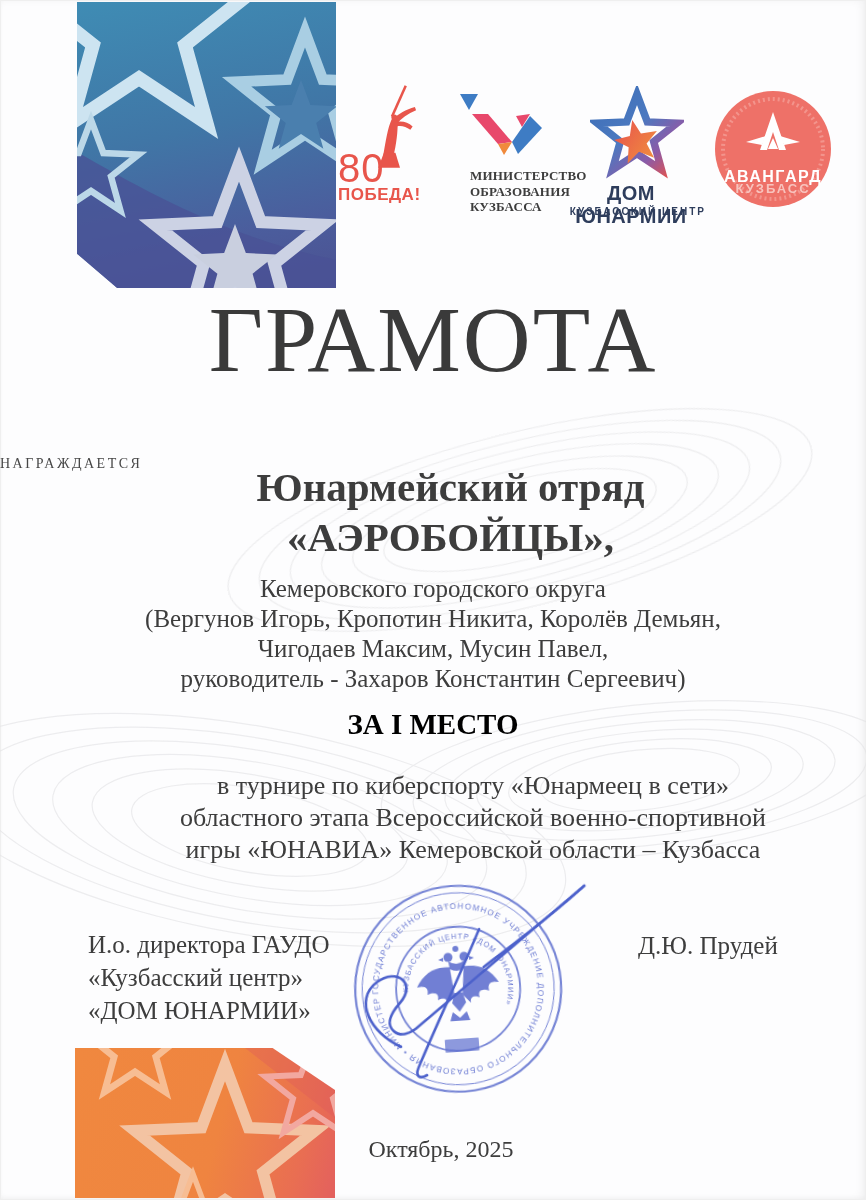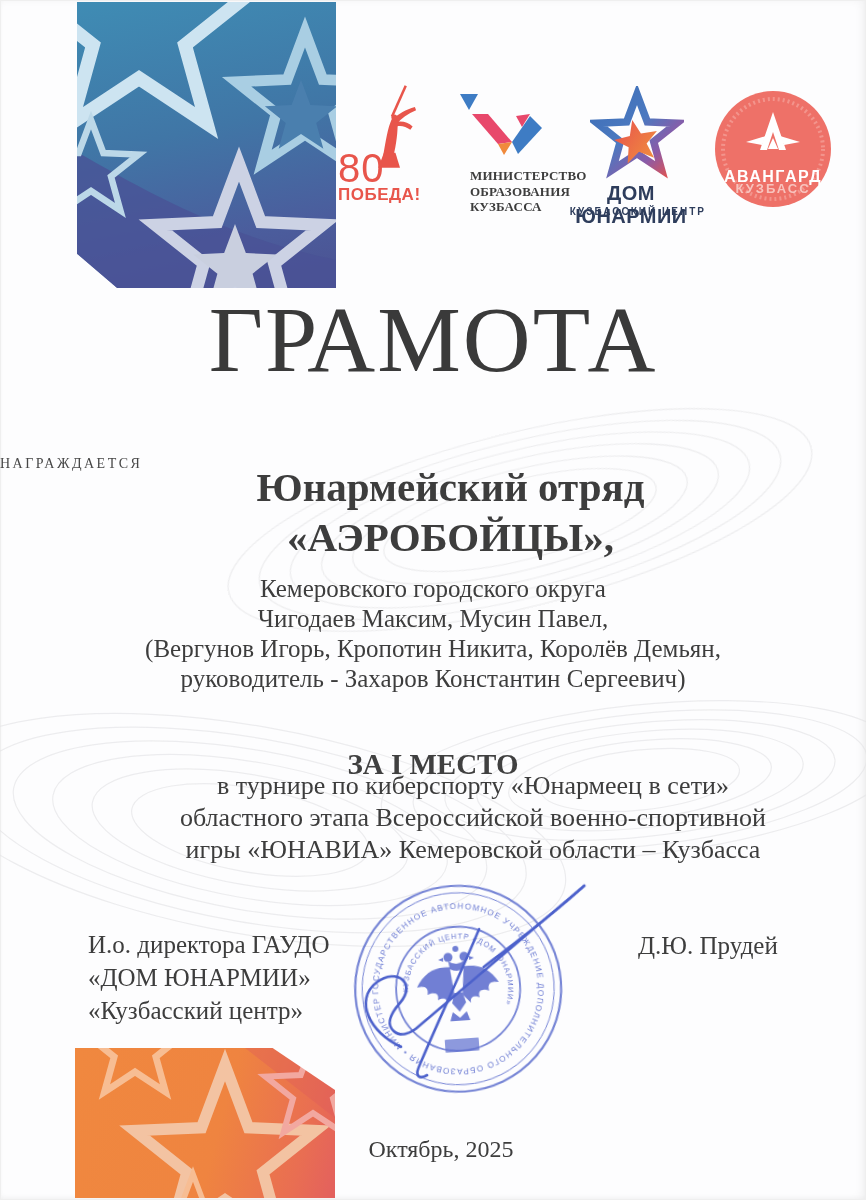--- a/index.html
+++ b/index.html
@@ -35,21 +35,21 @@
     font-weight:700;font-size:13px;color:#f8c3bd;letter-spacing:2px;}
 
   
   .title{left:0;top:288px;width:100%;text-align:center;font-weight:400;font-size:94px;
     letter-spacing:2px;color:#3a3a3a;line-height:1.1;}
   .awarded{left:0;top:424px;width:100%;font-size:14px;letter-spacing:2.5px;color:#474747;margin-top:32px;}
   .recipient{left:0;top:462px;width:100%;text-align:center;color:#3d3d3d;}
   .recipient .big{font-weight:700;font-size:41px;line-height:50px;margin-left:35px;}
   .recipient .small{font-size:25px;line-height:30px;}
   .recipient .gap{height:12px;}
-  .award{left:0;top:708px;width:100%;text-align:center;font-weight:700;font-size:29px;color:#404040;margin-top:40px;}
+  .award{left:0;top:708px;width:100%;text-align:center;font-weight:700;font-size:29px;color:#000000;}
   .event{left:0;top:770px;width:100%;text-align:center;font-size:26px;line-height:32px;color:#3d3d3d;padding-left:40px;}
   .sig-block{left:88px;top:928px;font-size:25px;line-height:33px;color:#3d3d3d;}
   .signer{left:638px;top:932px;font-size:25px;color:#3d3d3d;}
   .date{left:0;top:1136px;width:100%;text-align:center;font-size:24px;color:#3d3d3d;transform:translateX(8px);}
 
   .stamp{left:333px;top:866px;width:272px;height:240px;transform:rotate(-4deg);opacity:.93;}
 </style>
 </head>
 <body>
 
@@ -166,37 +166,37 @@
   </div>
 
   <div class="layer title">ГРАМОТА</div>
   <div class="layer awarded">НАГРАЖДАЕТСЯ</div>
 
   <div class="layer recipient">
     <div class="big">Юнармейский отряд</div>
     <div class="big">«АЭРОБОЙЦЫ»,</div>
     <div class="gap"></div>
     <div class="small">Кемеровского городского округа</div>
+    <div class="small">(Вергунов Игорь, Кропотин Никита, Королёв Демьян,</div>
     <div class="small">Чигодаев Максим, Мусин Павел,</div>
-    <div class="small">(Вергунов Игорь, Кропотин Никита, Королёв Демьян,</div>
     <div class="small">руководитель - Захаров Константин Сергеевич)</div>
   </div>
 
   <div class="layer award">ЗА I МЕСТО</div>
 
   <div class="layer event">
     <div>в турнире по киберспорту «Юнармеец в сети»</div>
     <div>областного этапа Всероссийской военно-спортивной</div>
     <div>игры «ЮНАВИА» Кемеровской области – Кузбасса</div>
   </div>
 
   <div class="layer sig-block">
     <div>И.о. директора ГАУДО</div>
+    <div>«Кузбасский центр»</div>
     <div>«ДОМ ЮНАРМИИ»</div>
-    <div>«Кузбасский центр»</div>
   </div>
   <div class="layer signer">Д.Ю. Прудей</div>
 
   <div class="layer stamp">
     <svg width="272" height="240" viewBox="0 0 272 240" style="overflow:visible;">
       <defs>
         <path id="ringA" d="M45,122 a80,80 0 1,1 160,0 a80,80 0 1,1 -160,0"></path>
         <path id="ringB" d="M75,122 a50,50 0 1,1 100,0 a50,50 0 1,1 -100,0"></path>
       </defs>
       <g stroke="#5264cb" fill="none" opacity="0.85">

